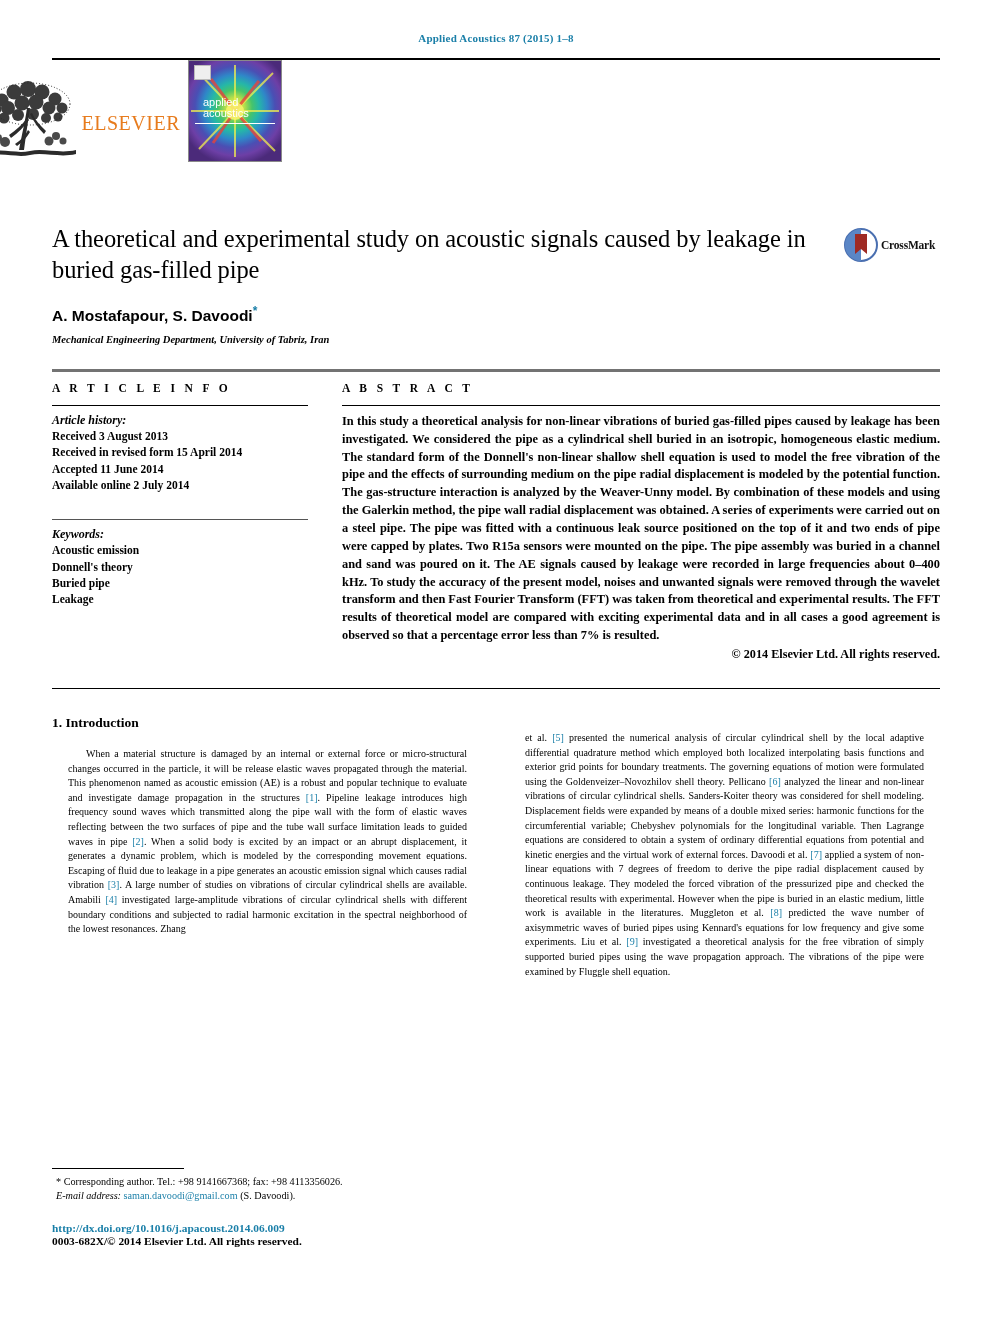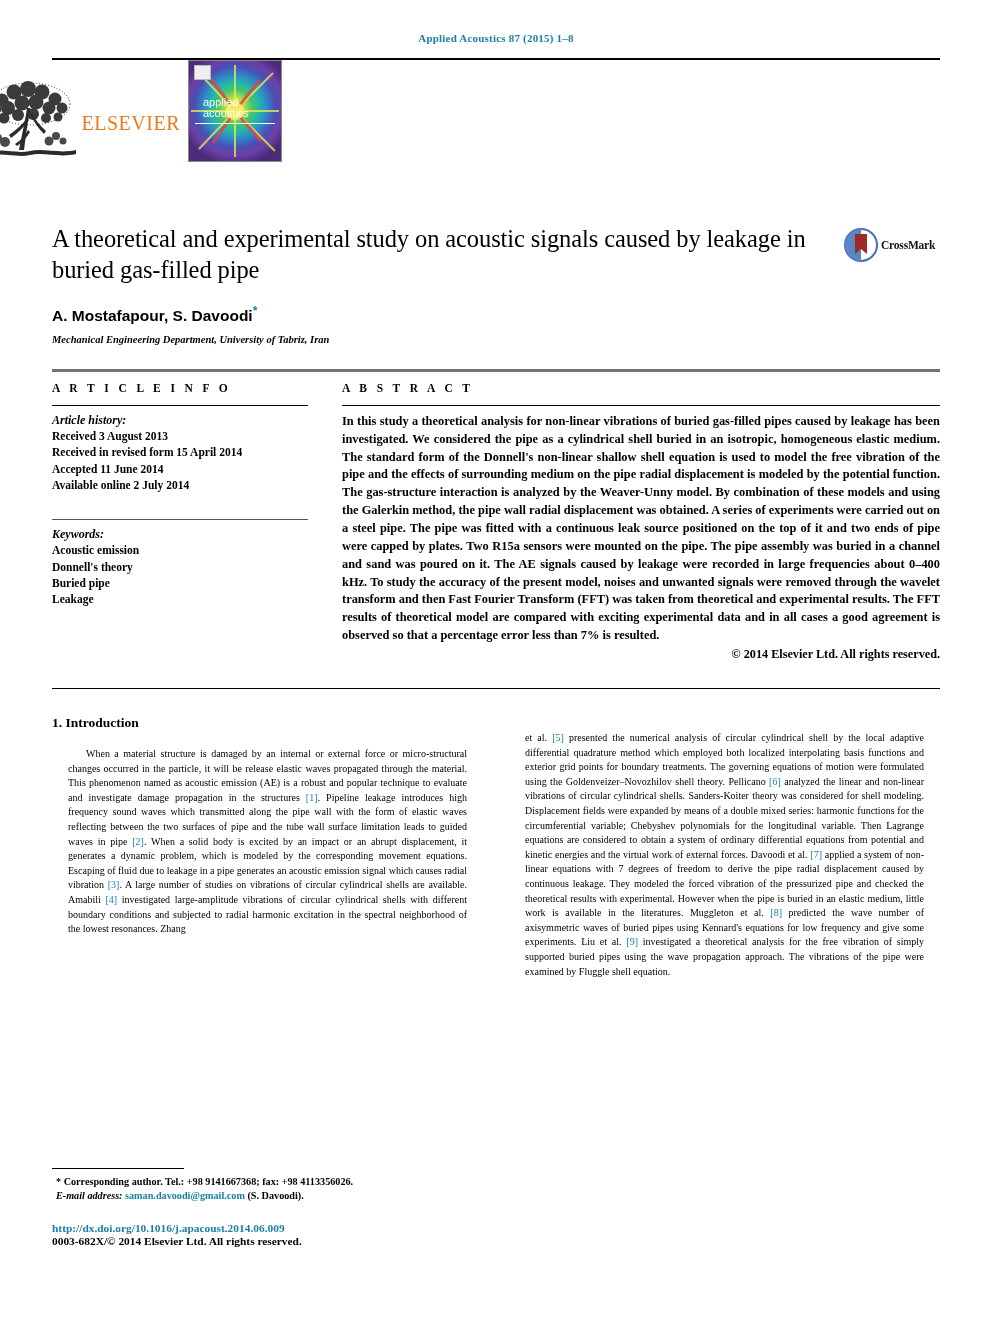--- a/index.html
+++ b/index.html
@@ -250,21 +250,21 @@
   .footnote-wrap {
     position: absolute;
     left: 52px;
     top: 1168px;
     width: 445px;
   }
   .fn-rule { border-top: 1px solid #000; width: 132px; margin-bottom: 6px; }
   .fn-line {
     font-family: "Liberation Serif", serif;
     font-size: 10.2px;
-    font-weight: bold;
+    font-weight: normal;
     line-height: 1.4;
     text-indent: -10px;
     padding-left: 14px;
   }
   .fn-line .em-label { font-style: italic; }
   .fn-link { color: #1a7fa8; }
   .doi-block {
     position: absolute;
     left: 52px;
     top: 1222px;

